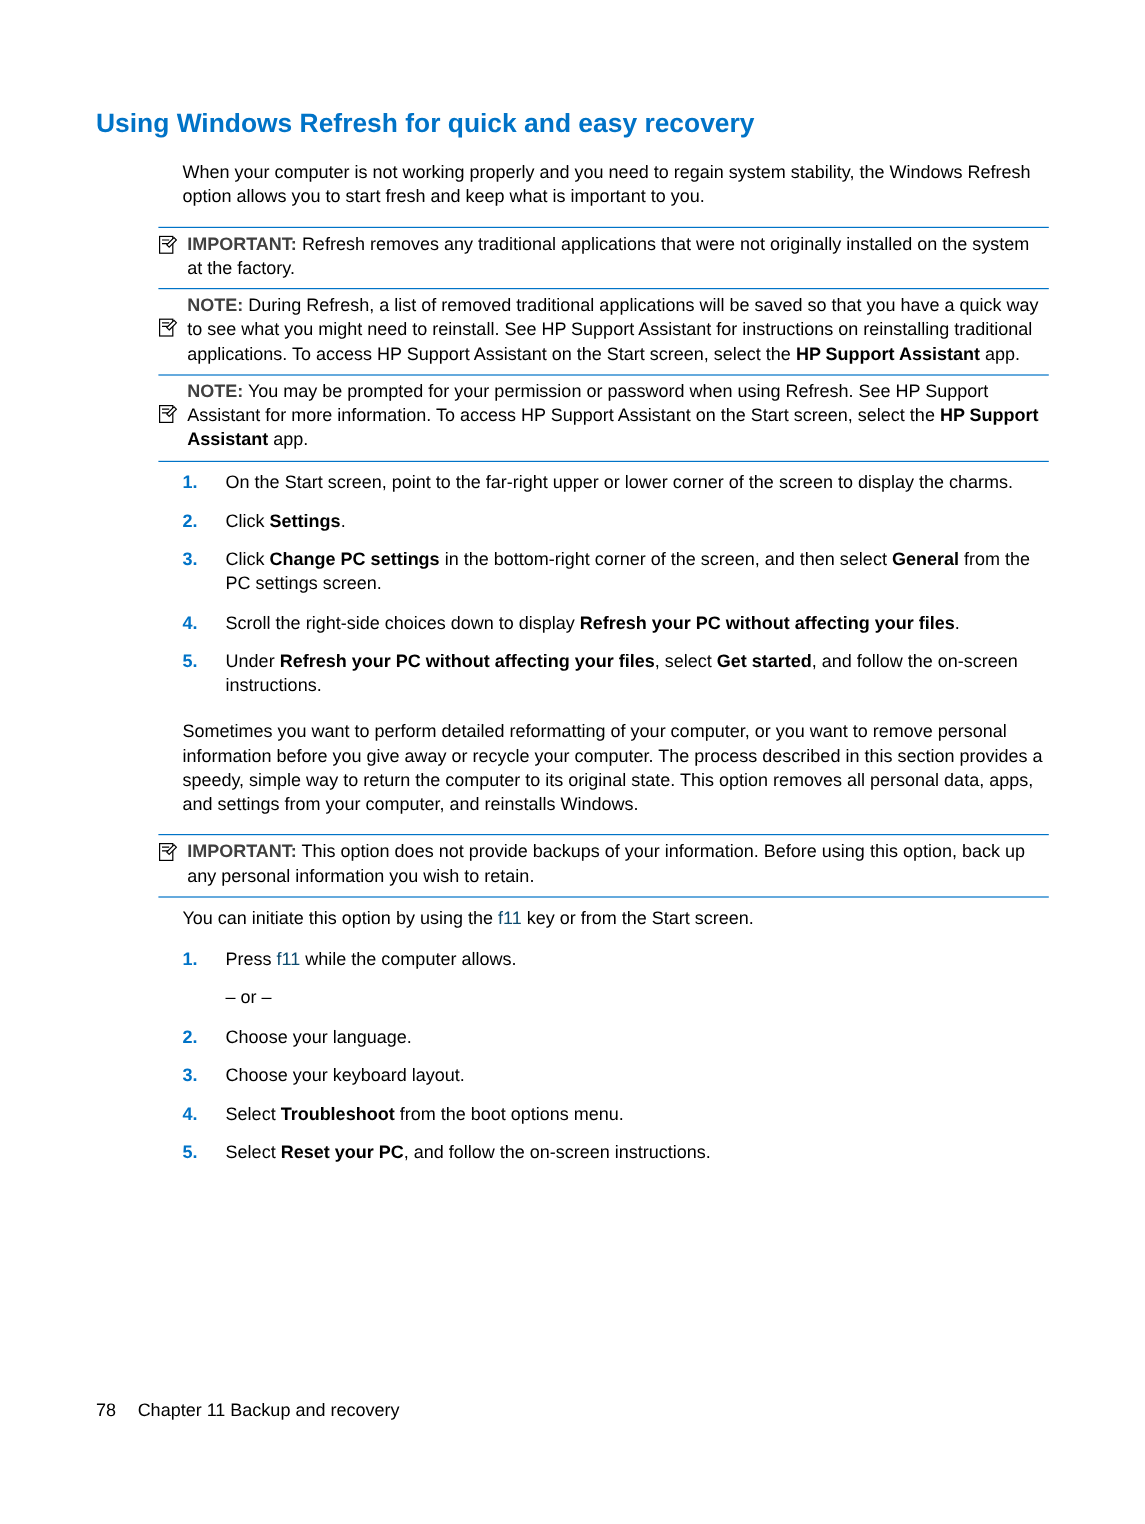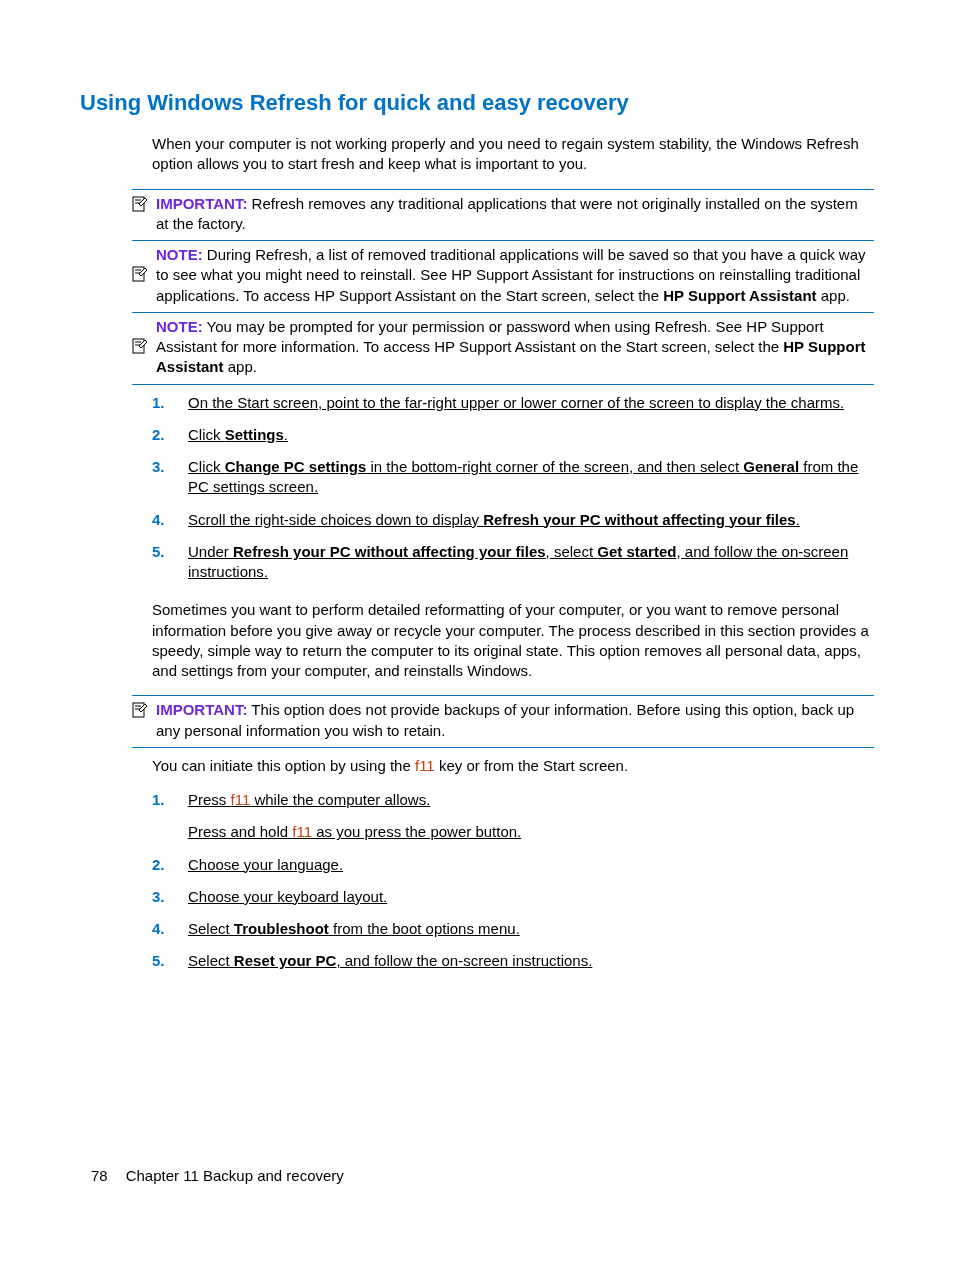--- a/index.html
+++ b/index.html
@@ -46,57 +46,56 @@
   .callout-icon {
     flex: 0 0 20px;
     margin-right: 4px;
     padding-top: 2px;
   }
   .callout-body {
     flex: 1;
   }
   .label-bold {
     font-weight: bold;
-    color: #6d28d9;
+    color: #404040;
   }
   .bold {
     font-weight: bold;
   }
   .key {
-    color: #c2410c;
+    color: #0c4a6e;
   }
   ol.steps {
     list-style: none;
     padding: 0;
     margin: 0 0 18px 0;
     counter-reset: step;
   }
   ol.steps > li {
     counter-increment: step;
     position: relative;
     padding-left: 36px;
     margin-bottom: 12px;
     line-height: 1.35;
-    text-decoration: underline;
   }
   ol.steps > li::before {
     content: counter(step) ".";
     position: absolute;
     left: 0;
     top: 0;
     font-weight: bold;
     color: #0073c7;
   }
   .sub-para {
     margin-top: 12px;
   }
   .footer {
     position: absolute;
     bottom: 62px;
-    left: 91px;
+    left: 80px;
     font-size: 15px;
   }
   .footer-page {
     margin-right: 18px;
   }
 </style>
 </head>
 <body>
 
 <div class="page">
@@ -186,21 +185,21 @@
       </div>
     </div>
   </div>
 
   <div class="indent">
     <p><span>You can initiate this option by using the </span><span class="key">f11</span><span> key or from the Start screen.</span></p>
 
     <ol class="steps">
       <li>
         <span>Press </span><span class="key">f11</span><span> while the computer allows.</span>
-        <div class="sub-para"><span>Press and hold </span><span class="key">f11</span><span> as you press the power button.</span></div>
+        <div class="sub-para">– or –</div>
       </li>
       <li><span>Choose your language.</span></li>
       <li><span>Choose your keyboard layout.</span></li>
       <li><span>Select </span><span class="bold">Troubleshoot</span><span> from the boot options menu.</span></li>
       <li><span>Select </span><span class="bold">Reset your PC</span><span>, and follow the on-screen instructions.</span></li>
     </ol>
   </div>
 
   <div class="footer">
     <span class="footer-page">78</span><span>Chapter 11   Backup and recovery</span>

